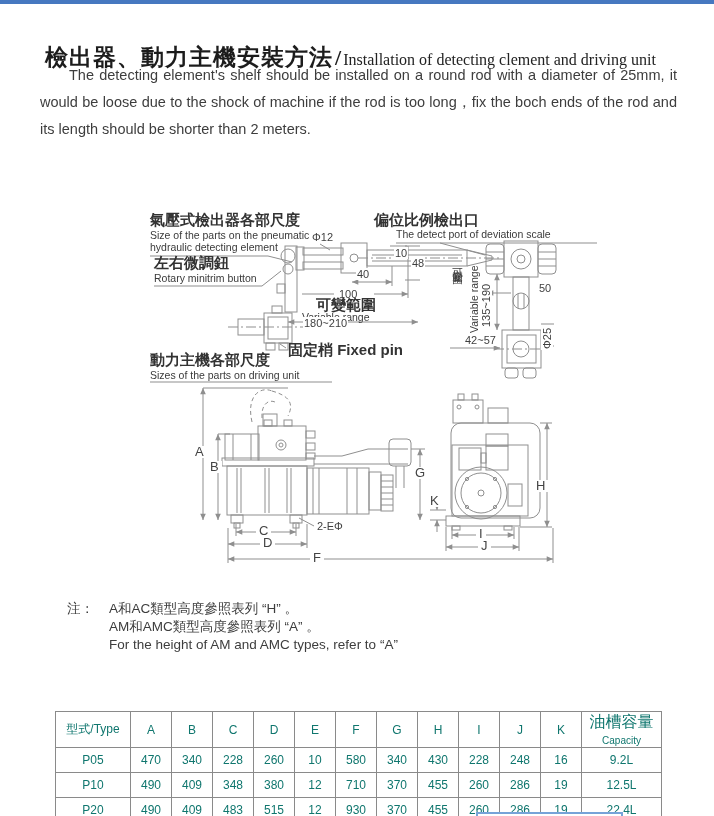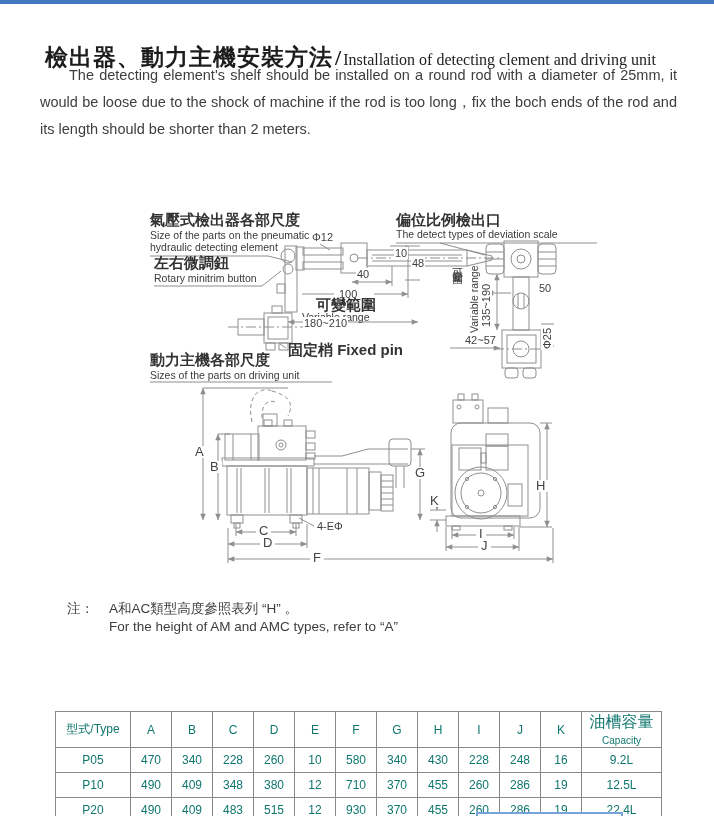--- a/index.html
+++ b/index.html
@@ -234,55 +234,56 @@
         <line x1="150" y1="184" x2="332" y2="184"></line>
       </g>
     </svg>
 
     <div class="dl zh" style="left:150px;top:16px;">氣壓式檢出器各部尺度</div>
     <div class="dl" style="left:150px;top:31px;">Size of the parts on the pneumatic</div>
     <div class="dl" style="left:150px;top:43px;">hydraulic detecting element</div>
     <div class="dl zh" style="left:154px;top:59px;">左右微調鈕</div>
     <div class="dl" style="left:154px;top:74px;">Rotary minitrim button</div>
     <div class="dl dim" style="left:311px;top:33px;">Φ12</div>
-    <div class="dl zh" style="left:396px;top:16px;">偏位比例檢出口</div>
-    <div class="dl" style="left:396px;top:30px;">The detect types of deviation scale</div>
+    <div class="dl zh" style="left:374px;top:16px;">偏位比例檢出口</div>
+    <div class="dl" style="left:396px;top:30px;">The detect port of deviation scale</div>
     <div class="dl dim" style="left:394px;top:49px;">10</div>
     <div class="dl dim" style="left:411px;top:59px;">48</div>
     <div class="dl dim" style="left:356px;top:70px;">40</div>
     <div class="dl dim" style="left:338px;top:90px;">100</div>
     <div class="dl zh" style="left:316px;top:101px;">可變範圍</div>
     <div class="dl" style="left:302px;top:113px;">Variable range</div>
     <div class="dl dim" style="left:303px;top:119px;">180~210</div>
     <div class="dl zh" style="left:288px;top:146px;">固定梢 Fixed pin</div>
     <div class="dl zh" style="left:150px;top:156px;">動力主機各部尺度</div>
     <div class="dl" style="left:150px;top:171px;">Sizes of the parts on driving unit</div>
     <div class="dl letter" style="left:192px;top:248px;">A</div>
     <div class="dl letter" style="left:207px;top:263px;">B</div>
     <div class="dl letter" style="left:256px;top:327px;">C</div>
     <div class="dl letter" style="left:260px;top:339px;">D</div>
     <div class="dl letter" style="left:310px;top:354px;">F</div>
-    <div class="dl dim" style="left:316px;top:322px;">4-EΦ</div>
+    <div class="dl dim" style="left:316px;top:322px;">2-EΦ</div>
     <div class="dl letter" style="left:412px;top:269px;">G</div>
     <div class="dl letter" style="left:427px;top:297px;">K</div>
     <div class="dl letter" style="left:533px;top:282px;">H</div>
     <div class="dl letter" style="left:476px;top:330px;">I</div>
     <div class="dl letter" style="left:478px;top:342px;">J</div>
     <div class="dl dim" style="left:517px;top:84px;margin-left:21px;">50</div>
     <div class="dl dim" style="left:464px;top:136px;">42~57</div>
     <div class="dl vert" style="left:452px;top:62px;">可變範圍</div>
     <div class="dl rot" style="left:468px;top:135px;">Variable range</div>
     <div class="dl rot dim" style="left:480px;top:130px;">135~190</div>
     <div class="dl rot dim" style="left:541px;top:152px;">Φ25</div>
   </div>
 
   <div id="notes">
     <div class="line">
       <span class="prefix">注：</span><span>A和AC類型高度參照表列 “H” 。</span>
     </div>
+    <div class="line">AM和AMC類型高度參照表列 “A” 。</div>
     <div class="line">For the height of AM and AMC types, refer to  “A”</div>
   </div>
 
   <table id="specTable">
     <thead>
       <tr>
           <th style="width: 74px;">型式/Type</th>
           <th style="width: 40px;">A</th>
           <th style="width: 40px;">B</th>
           <th style="width: 40px;">C</th>

